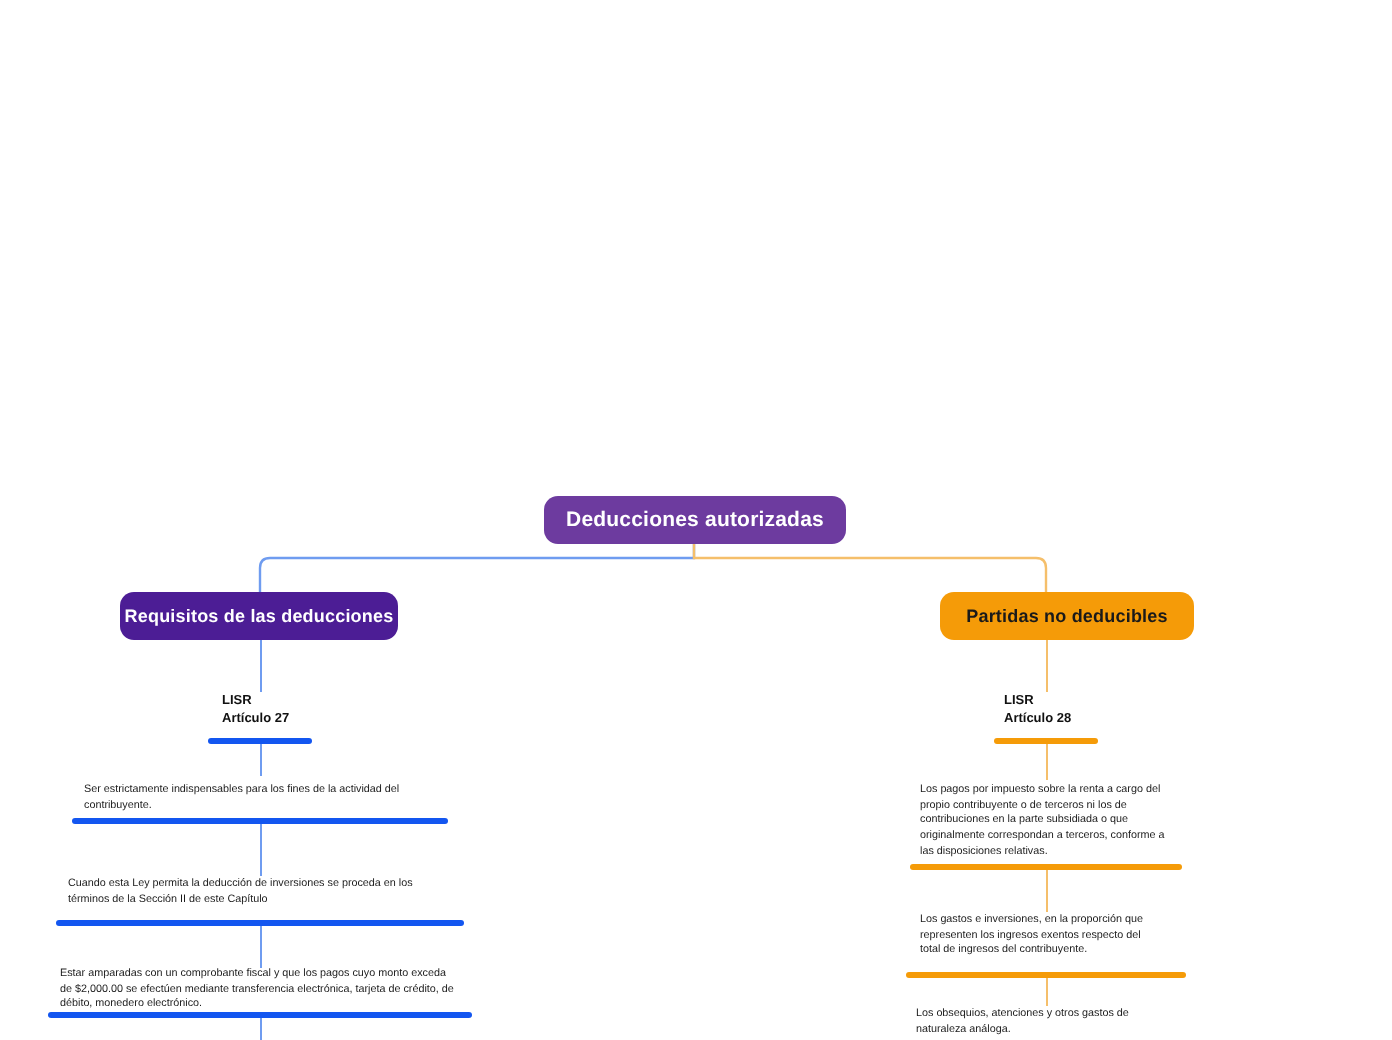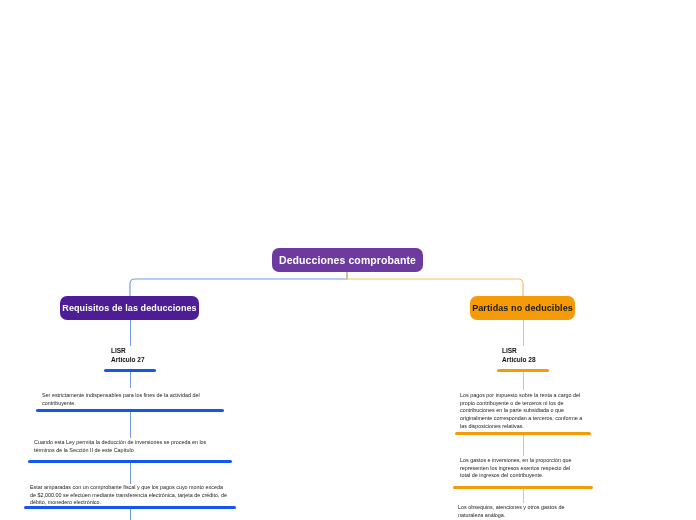--- a/index.html
+++ b/index.html
@@ -56,21 +56,21 @@
     left: 60px;
     top: 296px;
     width: 139px;
     background: #4c1d95;
     color: #ffffff;
   }
 
   .node-right {
     left: 470px;
     top: 296px;
-    width: 105px;
+    width: 127px;
     background: #f59b08;
     color: #1a1a1a;
   }
 
   .article {
     position: absolute;
     font-size: 6.5px;
     font-weight: bold;
     line-height: 1.32;
     color: #111111;
@@ -108,21 +108,21 @@
 
 <div id="canvas">
 
   <svg width="696" height="520" style="position:absolute;left:0;top:0;">
 
     <path d="M 347 272 L 347 279 L 135 279 Q 130 279 130 284 L 130 296" fill="none" stroke="#6f9cf0" stroke-width="1.2"></path>
 
     <path d="M 347 272 L 347 279 L 518 279 Q 523 279 523 284 L 523 296" fill="none" stroke="#f5bf6b" stroke-width="1.2"></path>
   </svg>
 
-  <div class="node node-root">Deducciones comprobante</div>
+  <div class="node node-root">Deducciones autorizadas</div>
 
   <div class="node node-branch node-left">Requisitos de las deducciones</div>
 
   <div class="vline vline-blue" style="left:129.5px; top:320px; height:26px;"></div>
 
   <div class="article article-left">LISR
 Artículo 27</div>
 
   <div class="bar bar-blue" style="left:104px; top:369px; width:52px;"></div>
 

